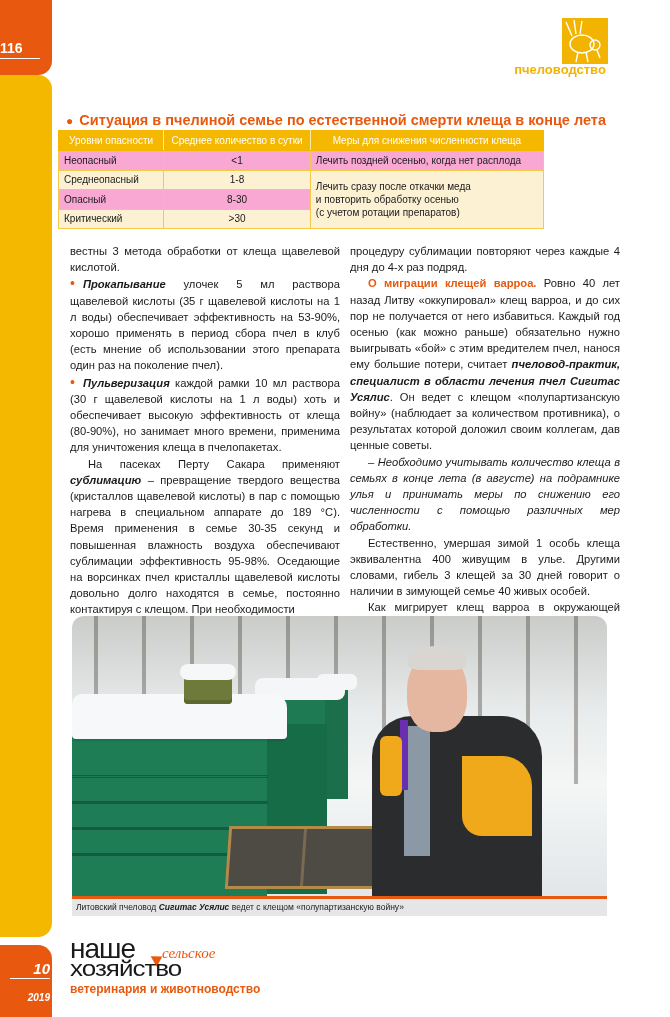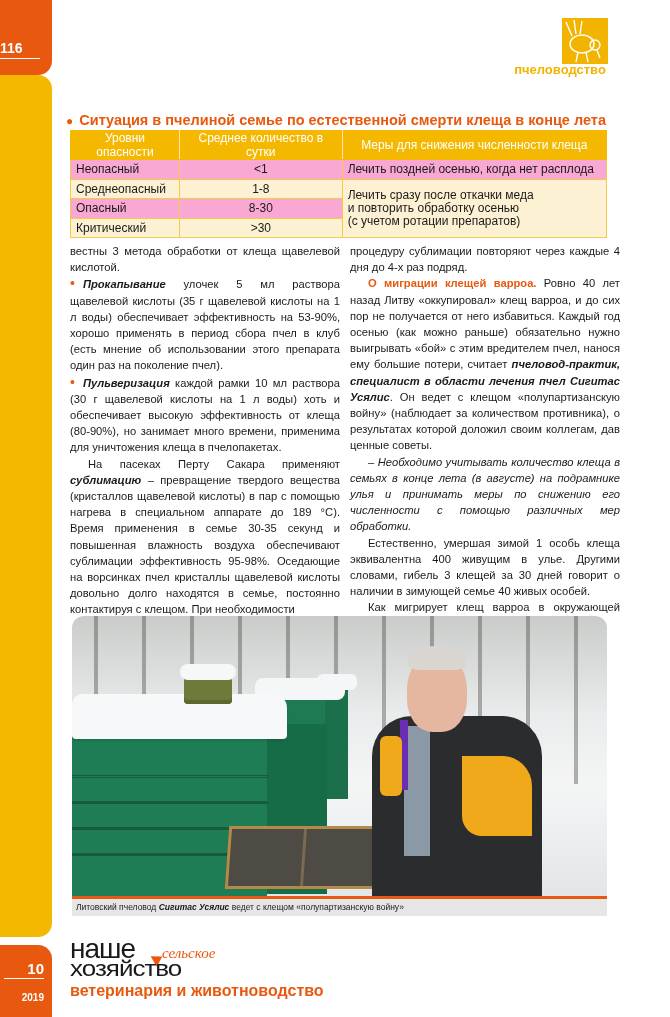--- a/index.html
+++ b/index.html
@@ -18,22 +18,22 @@
   .side-orange-bottom {
     position: absolute; left: 0; top: 945px; width: 52px; height: 72px;
     background: #e8590f; border-top-right-radius: 14px;
   }
   .page-num {
     position: absolute; left: 0; top: 40px; width: 40px; text-align: left;
     color: #fff; font-weight: bold; font-size: 14px; padding-bottom: 2px;
     border-bottom: 1.5px solid #fff;
   }
   .issue-box {
-    position: absolute; left: 4px; top: 960px; width: 40px; text-align: right;
-    color: #fff; font-weight: bold;
+    position: absolute; left: 10px; top: 960px; width: 40px; text-align: right;
+    color: #fff; font-weight: bold; font-style: italic;
   }
   .issue-num { font-size: 15px; border-bottom: 1.5px solid #fff; padding-bottom: 1px; display:block; }
   .issue-year { font-size: 10px; display:block; margin-top: 13px; }
 
   
   .section-logo {
     position: absolute; left: 562px; top: 18px; width: 46px; height: 46px;
     background: #f2b400;
   }
   .section-label {
@@ -41,22 +41,22 @@
     color: #f2b400; font-weight: bold; font-size: 13px;
   }
 
   
   .table-title {
     position: absolute; left: 66px; top: 112px; width: 560px;
     color: #e8590f; font-weight: bold; font-size: 14.5px; white-space: nowrap;
   }
   .table-title .dot { color: #e8590f; font-size: 12px; margin-right: 6px; }
   .mites-table {
-    position: absolute; left: 70px; top: 130px; width: 537px;
-    border-collapse: collapse; font-size: 12px;
+    position: absolute; left: 58px; top: 130px; width: 486px;
+    border-collapse: collapse; font-size: 10px;
   }
   .mites-table th {
     background: #f5b800; color: #fff; font-weight: normal; height: 20px;
     border: 1.5px solid #f5b800; border-right: 1.5px solid #ffe9a8; padding: 0 4px;
   }
   .mites-table th:last-child { border-right: 1.5px solid #f5b800; }
   .mites-table td {
     height: 19.5px; padding: 0 5px; border: 1.5px solid #f5c94a;
   }
   .mites-table tr.row-white td { background: #f9a8d4; }
@@ -166,21 +166,21 @@
   .logo-selsk {
     position: absolute; left: 92px; top: 10px; font-family: "Liberation Serif", serif;
     font-style: italic; font-size: 15px; color: #e8590f;
   }
   .logo-tri {
     position: absolute; left: 83px; top: 18px; width: 0; height: 0;
     border-left: 10px solid #e8590f; border-top: 6px solid transparent; border-bottom: 6px solid transparent;
     transform: rotate(-30deg);
   }
   .logo-sub {
-    position: absolute; left: 0; top: 47px; font-size: 16px; color: #e8590f; font-weight: bold; white-space: nowrap;
+    position: absolute; left: 0; top: 47px; font-size: 12px; color: #e8590f; font-weight: bold; white-space: nowrap;
   }
 </style>
 </head>
 <body>
 
 <div class="side-orange-top"></div>
 <div class="side-yellow"></div>
 <div class="side-orange-bottom"></div>
 <div class="page-num">116</div>
 <div class="issue-box">

